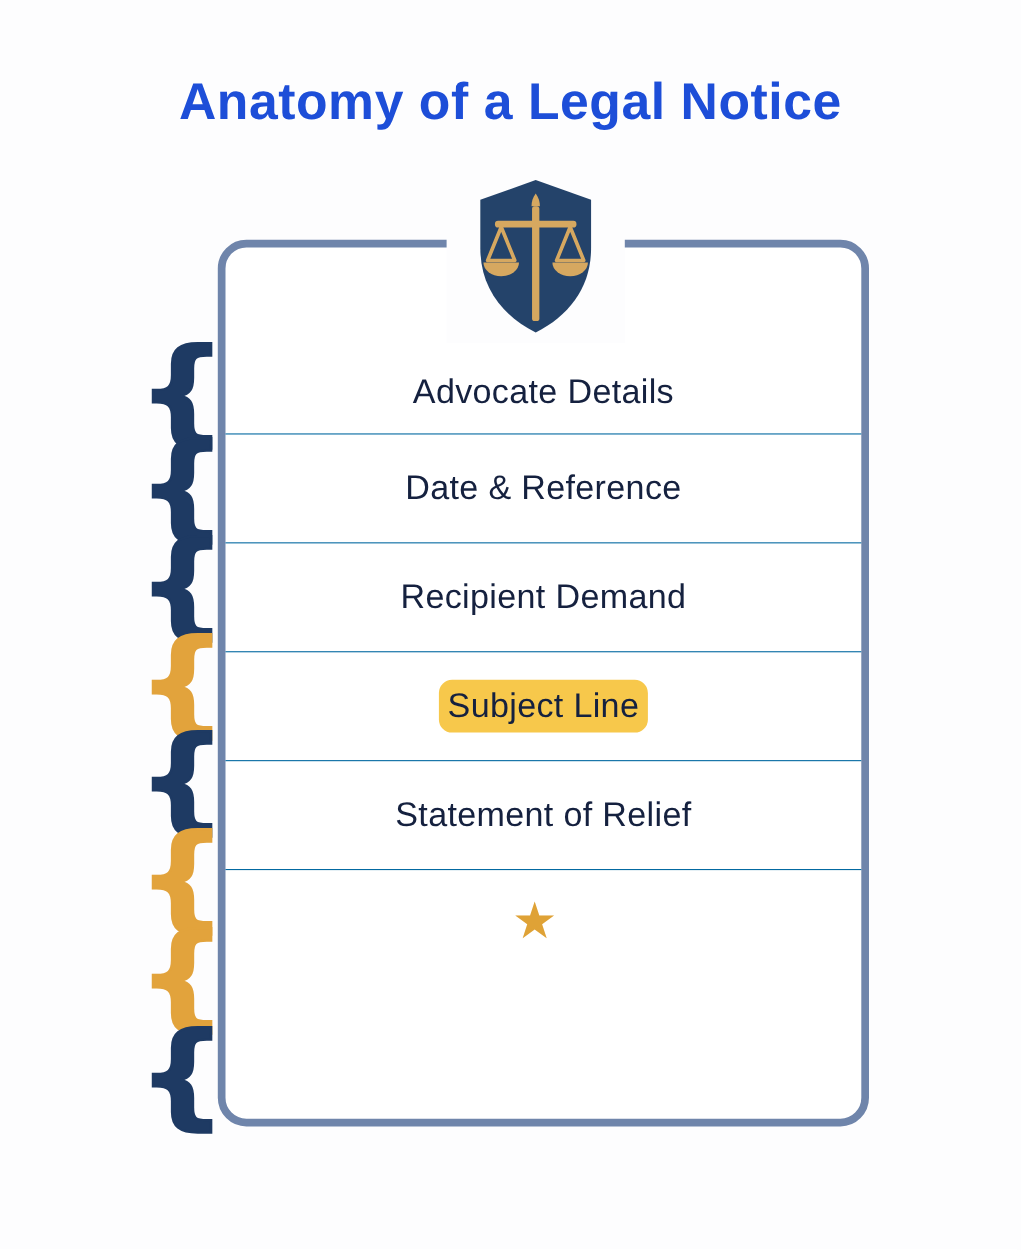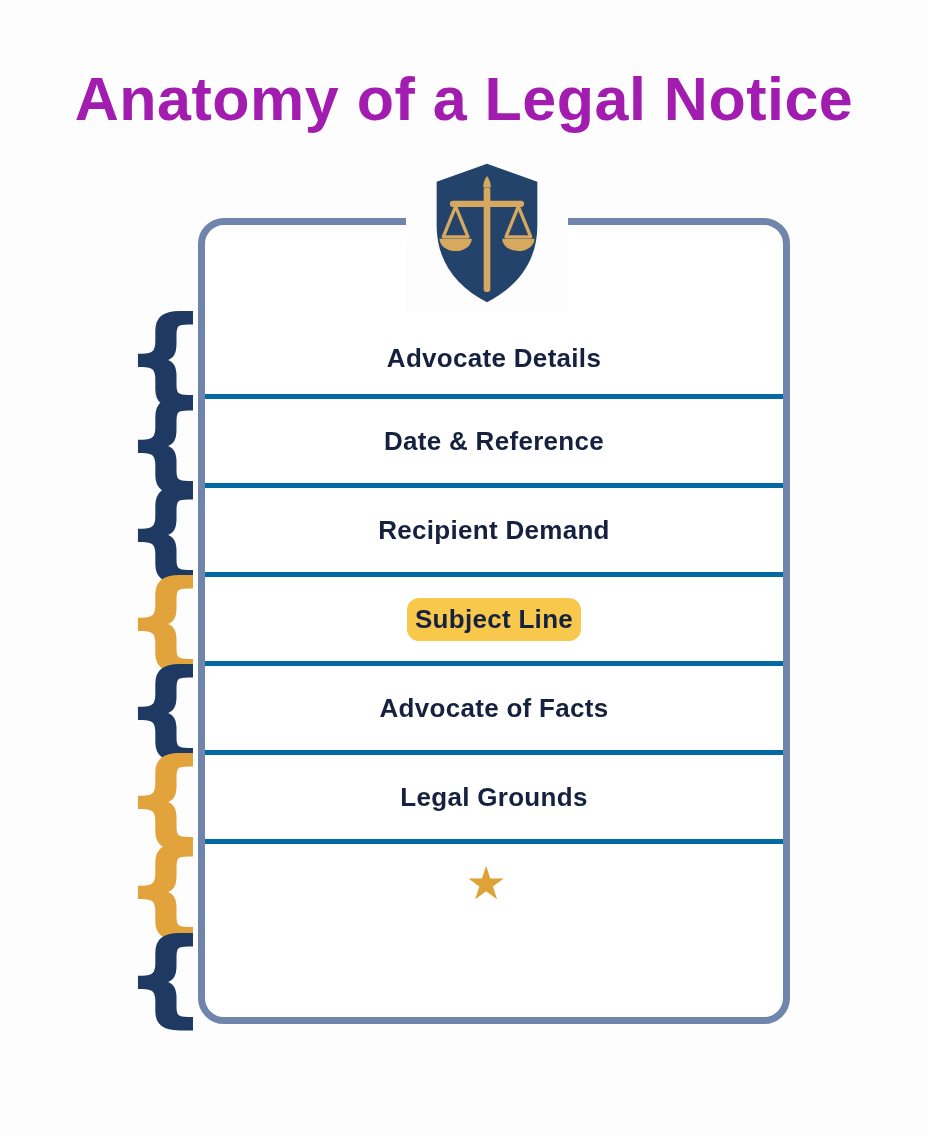--- a/index.html
+++ b/index.html
@@ -11,53 +11,53 @@
     background: #fdfdfe;
     font-family: "Liberation Sans", sans-serif;
     overflow: hidden;
   }
   .title {
     position: absolute;
     top: 64px;
     left: 0;
     width: 100%;
     text-align: center;
-    font-size: 61px;
+    font-size: 47px;
     font-weight: 800;
     letter-spacing: 0.5px;
-    color: #a21caf;
+    color: #1d4ed8;
   }
   .box {
     position: absolute;
     left: 198px;
     top: 218px;
     width: 592px;
     height: 806px;
     border: 7px solid #6f85ab;
     border-radius: 26px;
     background: #ffffff;
     display: flex;
     flex-direction: column;
   }
   .row {
-    height: 89px;
-    border-top: 5px solid #0369a1;
+    height: 99px;
+    border-top: 1px solid #0369a1;
     display: flex;
     align-items: center;
     justify-content: center;
   }
   .row-first {
     height: 169px;
     border-top: none;
     align-items: flex-end;
     padding-bottom: 20px;
   }
   .row-label {
-    font-size: 26px;
-    font-weight: 700;
+    font-size: 31px;
+    font-weight: 400;
     color: #15213f;
     letter-spacing: 0.3px;
     white-space: nowrap;
   }
   .pill {
     background: #f7c84b;
     border-radius: 12px;
     padding: 6px 8px;
   }
   .star {
@@ -120,24 +120,21 @@
     <div class="row">
       <span class="row-label">Date &amp; Reference</span>
     </div>
     <div class="row">
       <span class="row-label">Recipient Demand</span>
     </div>
     <div class="row">
       <span class="row-label pill">Subject Line</span>
     </div>
     <div class="row">
-      <span class="row-label">Advocate of Facts</span>
-    </div>
-    <div class="row">
-      <span class="row-label">Legal Grounds</span>
+      <span class="row-label">Statement of Relief</span>
     </div>
     <div class="row row-demand">
       <span class="star">★</span>
     </div>
   </div>
 
   <div class="shield-wrap">
     <svg width="114" height="146" viewBox="0 0 120 152" xmlns="http://www.w3.org/2000/svg">
 
       <path d="M60 3 L113 22 V68 C113 105 93 132 60 149 C27 132 7 105 7 68 V22 Z" fill="#24436a"></path>

